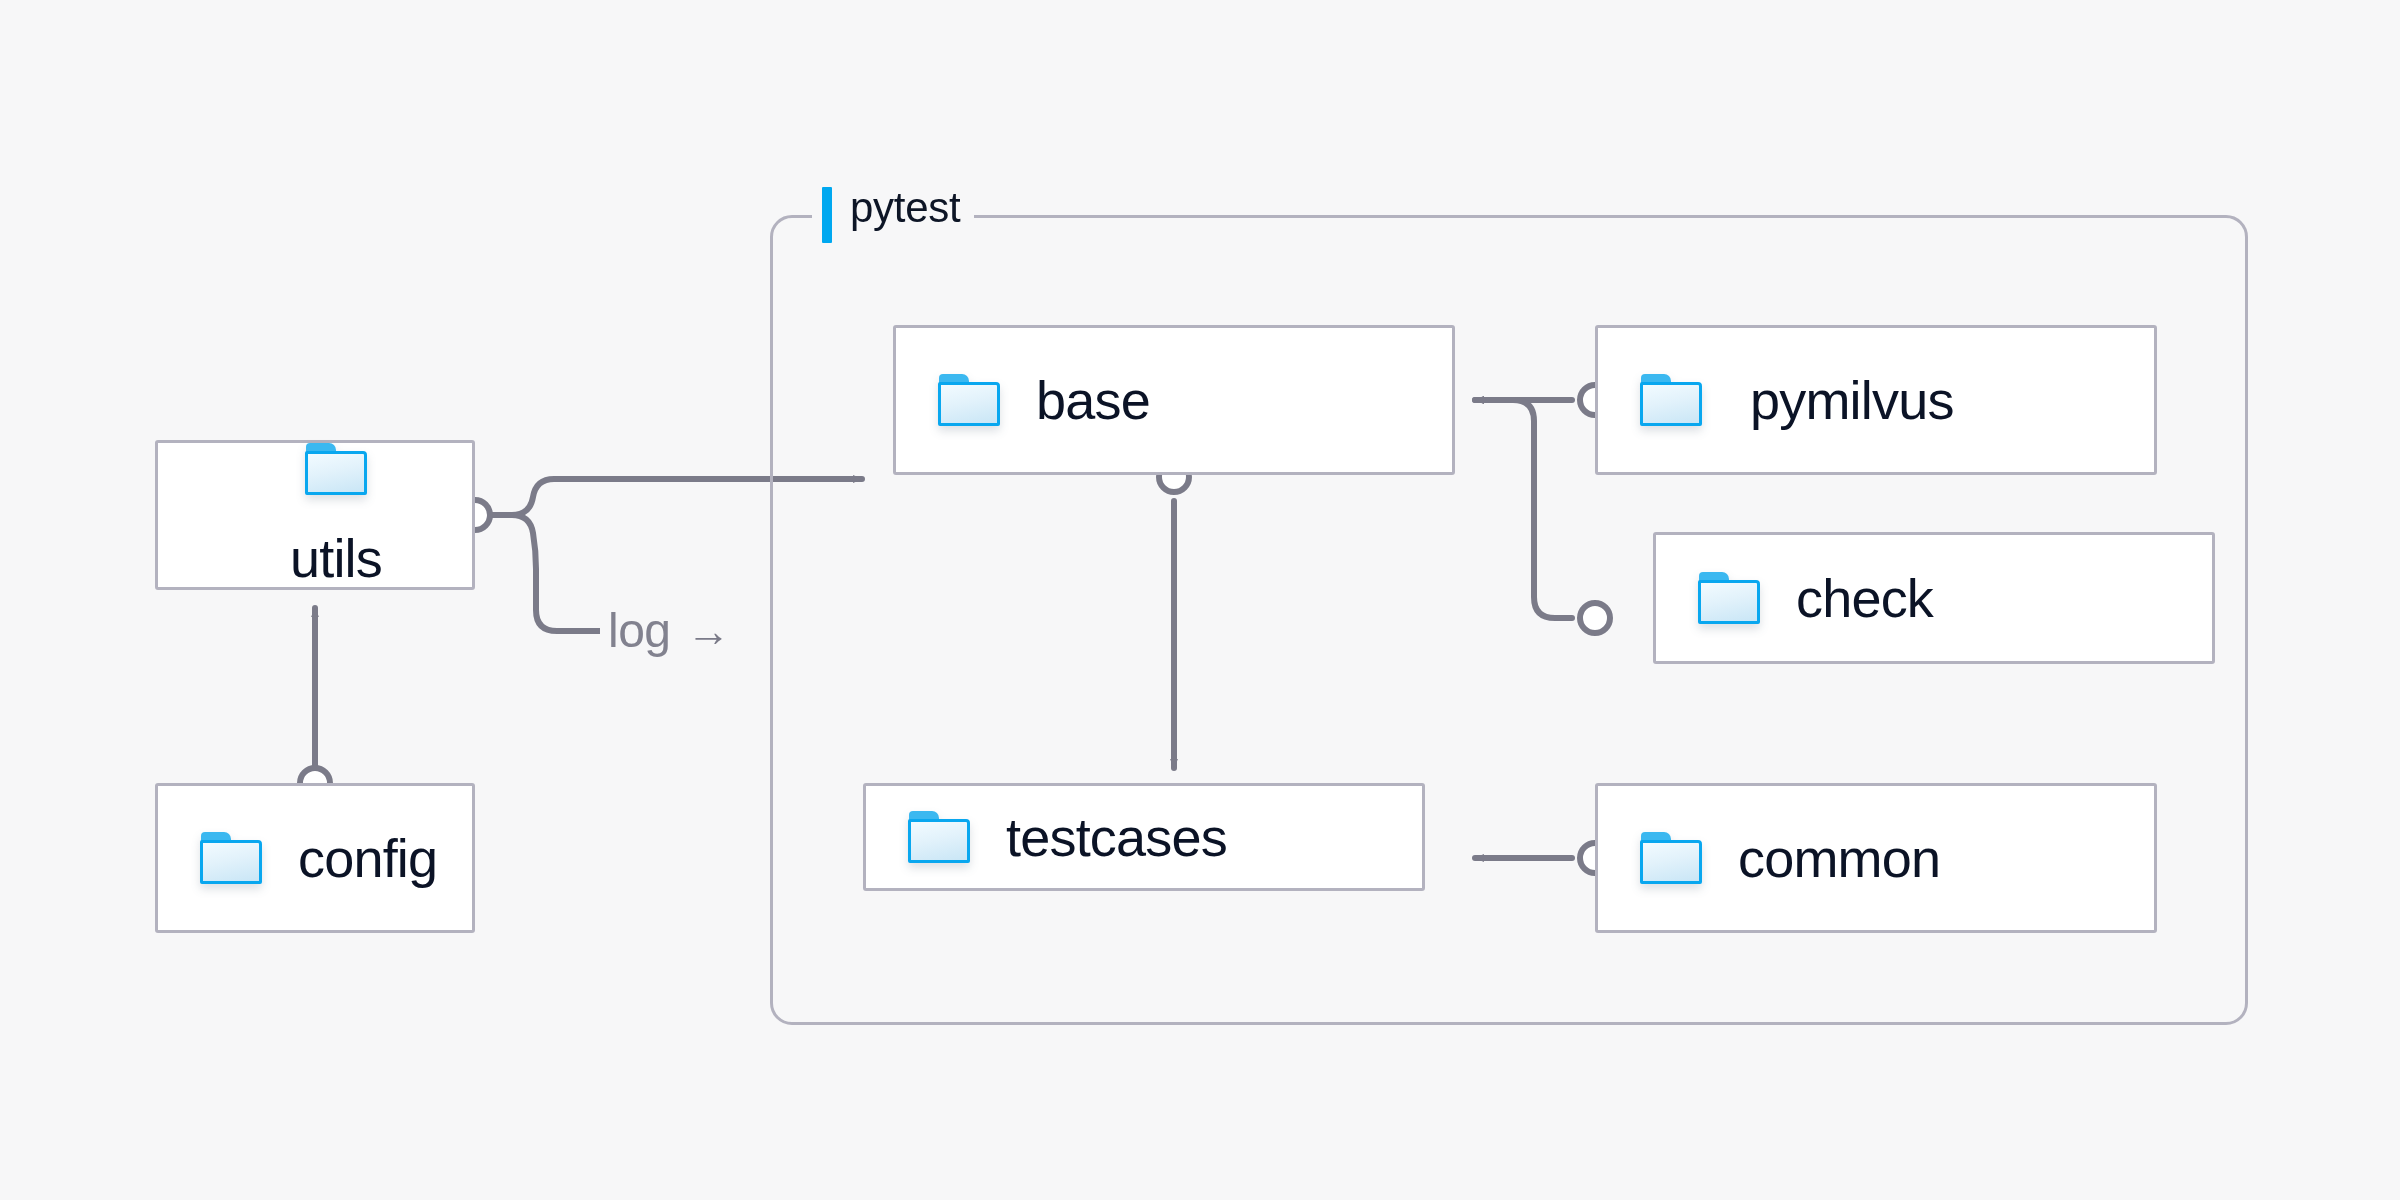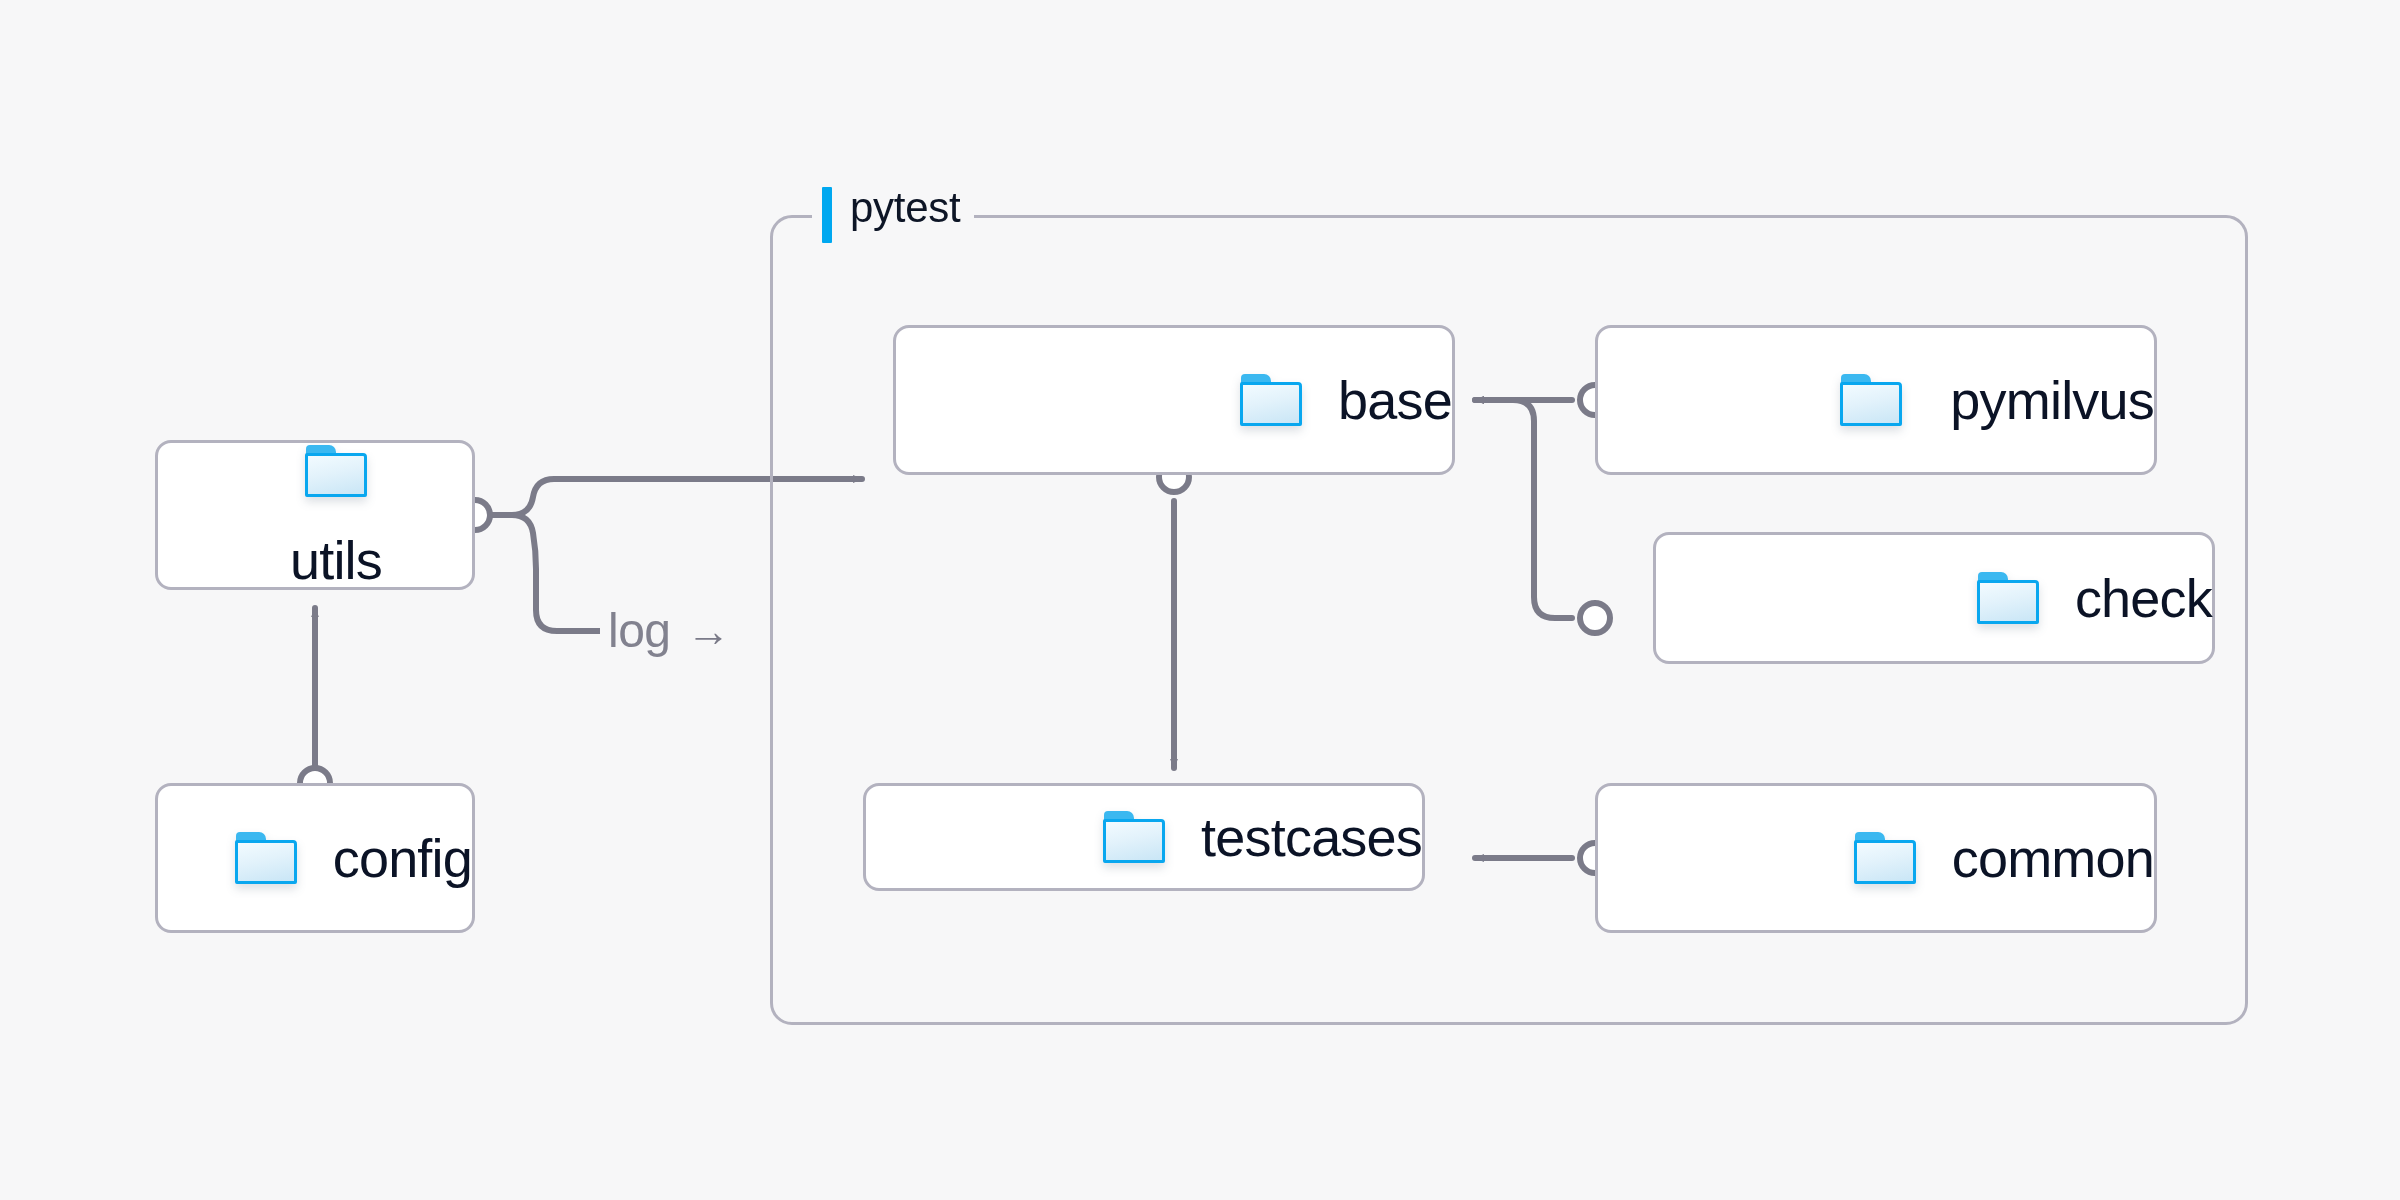--- a/index.html
+++ b/index.html
@@ -59,26 +59,25 @@
     line-height: 1;
     white-space: nowrap;
   }
 
   
   .node {
     position: absolute;
     box-sizing: border-box;
     background: #ffffff;
     border: 3px solid #b3b2bf;
-    border-radius: 16px;
+    border-radius: 3px;
     display: flex;
     align-items: center;
     padding-left: 42px;
     gap: 36px;
-    justify-content: flex-end;
   }
   .node .label {
     font-size: 54px;
     color: #0b1326;
     letter-spacing: -0.8px;
     line-height: 1;
     white-space: nowrap;
   }
 
   

